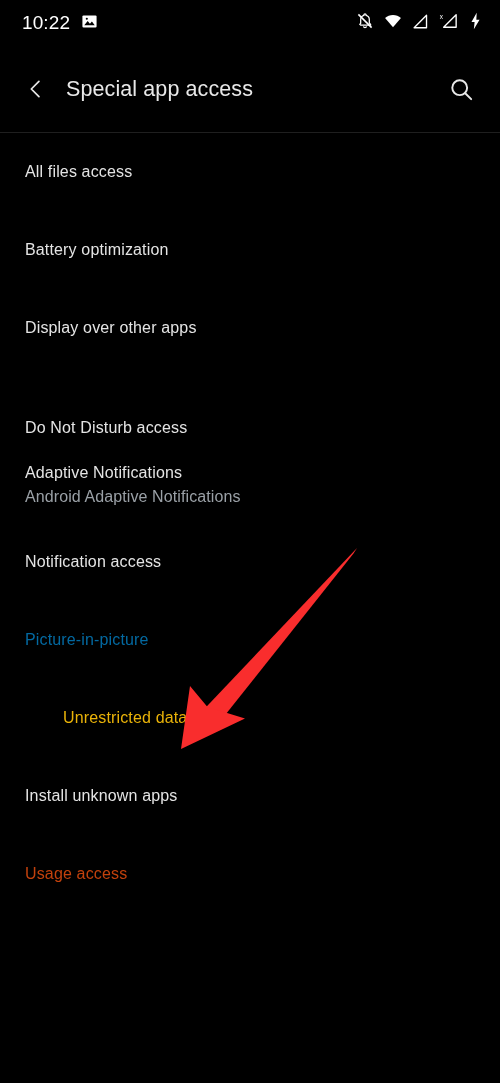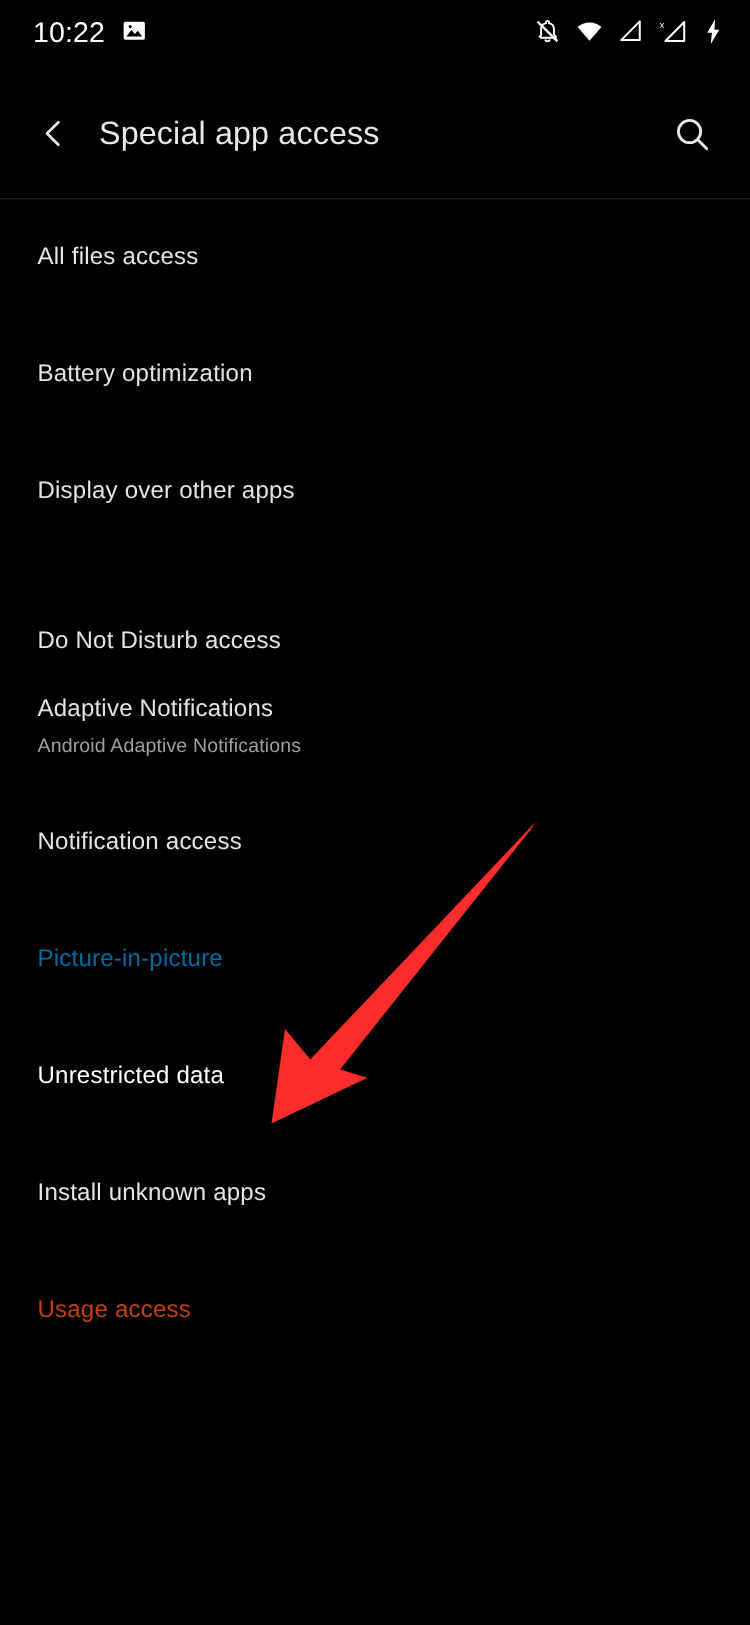--- a/index.html
+++ b/index.html
@@ -51,21 +51,21 @@
   .row {
     height:78px; padding:0 24px 0 25px;
     display:flex; flex-direction:column; justify-content:center;
     cursor:pointer;
   }
   .row-title {
     color:#e4e4e4; font-size:16px; letter-spacing:.15px;
     line-height:22px; white-space:nowrap;
   }
   .row-sub {
-    color:#9aa0a6; font-size:13px; letter-spacing:.1px;
+    color:#9aa0a6; font-size:16px; letter-spacing:.1px;
     line-height:19px; margin-top:3px; white-space:nowrap;
   }
   .row.two-line { justify-content:center; }
 
   
   .arrow-overlay {
     position:absolute; top:0; left:0; width:500px; height:1083px;
     pointer-events:none;
   }
 </style>
@@ -160,21 +160,21 @@
     <div class="row">
       <span class="row-title" style="color: rgb(228, 228, 228);">Notification access</span>
     </div>
 
     <div class="row">
       <span class="row-title" style="color: #0369a1;">Picture-in-picture</span>
     </div>
 
 
     <div class="row">
-      <span class="row-title" style="color: #ffffff;">Unrestricted data</span>
+      <span class="row-title" style="color: #eab308; margin-left: 38px;">Unrestricted data</span>
     </div>
 
     <div class="row">
       <span class="row-title" style="color: rgb(228, 228, 228);">Install unknown apps</span>
     </div>
 
     <div class="row">
       <span class="row-title" style="color: #c2410c;">Usage access</span>
     </div>
 

